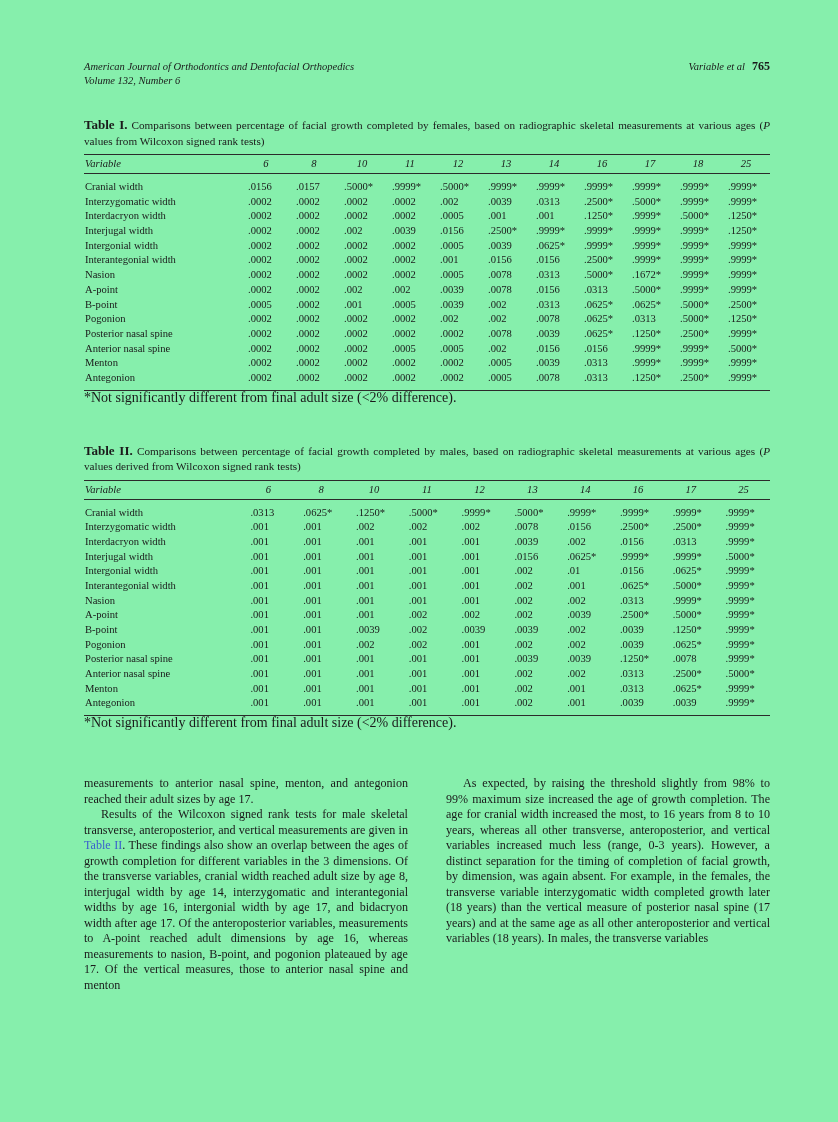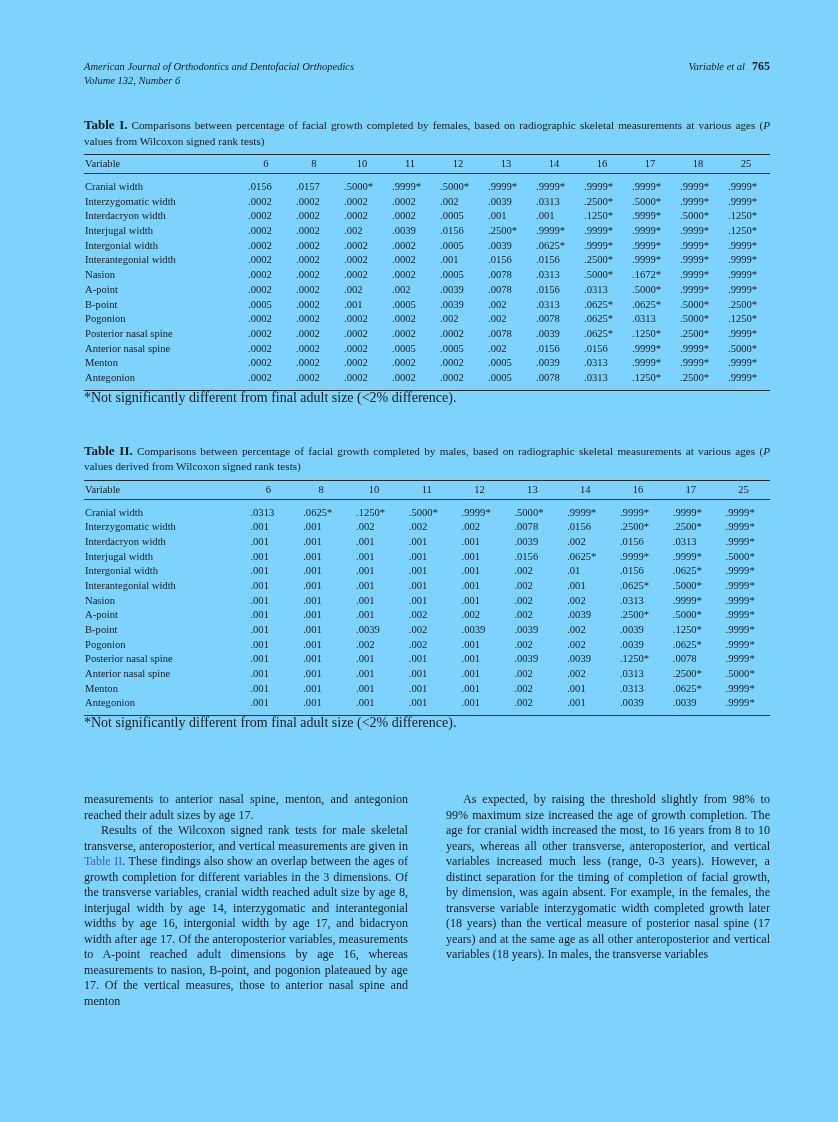--- a/index.html
+++ b/index.html
@@ -13,21 +13,21 @@
     font-family: "Liberation Serif", serif;
     color: #1a1a1a;
     position: relative;
     overflow: hidden;
   }
   .page {
     position: absolute;
     left: 0; top: 0;
     width: 838px;
     height: 1122px;
-    background: #7dd3fc;
+    background: #86efac;
   }
   .content {
     position: absolute;
     left: 84px;
     top: 60px;
     width: 686px;
   }
 
   
   .runhead {
@@ -64,20 +64,21 @@
   }
   .table-caption .ital { font-style: italic; }
 
   table.data {
     width: 100%;
     border-collapse: collapse;
     font-size: 10.6px;
     table-layout: fixed;
   }
   table.data thead th {
+    font-style: italic;
     font-weight: normal;
     font-size: 10.6px;
     padding: 3px 0 4px 0;
     border-top: 1.6px solid #2b2b2b;
     border-bottom: 1.2px solid #2b2b2b;
     text-align: center;
   }
   table.data thead th.var-head {
     text-align: left;
     padding-left: 1px;
@@ -106,21 +107,21 @@
   
   col.c-var { width: 158px; }
   col.c-val11 { width: 48px; }
   col.c-val10 { width: 52.8px; }
 
   
   .val { display: inline-block; min-width: 36px; text-align: left; }
 
   
   .body-cols {
-    margin-top: 62px;
+    margin-top: 46px;
     display: flex;
     gap: 38px;
   }
   .col {
     width: 330px;
     font-size: 12.1px;
     line-height: 15.5px;
     text-align: justify;
     text-justify: inter-word;
   }

